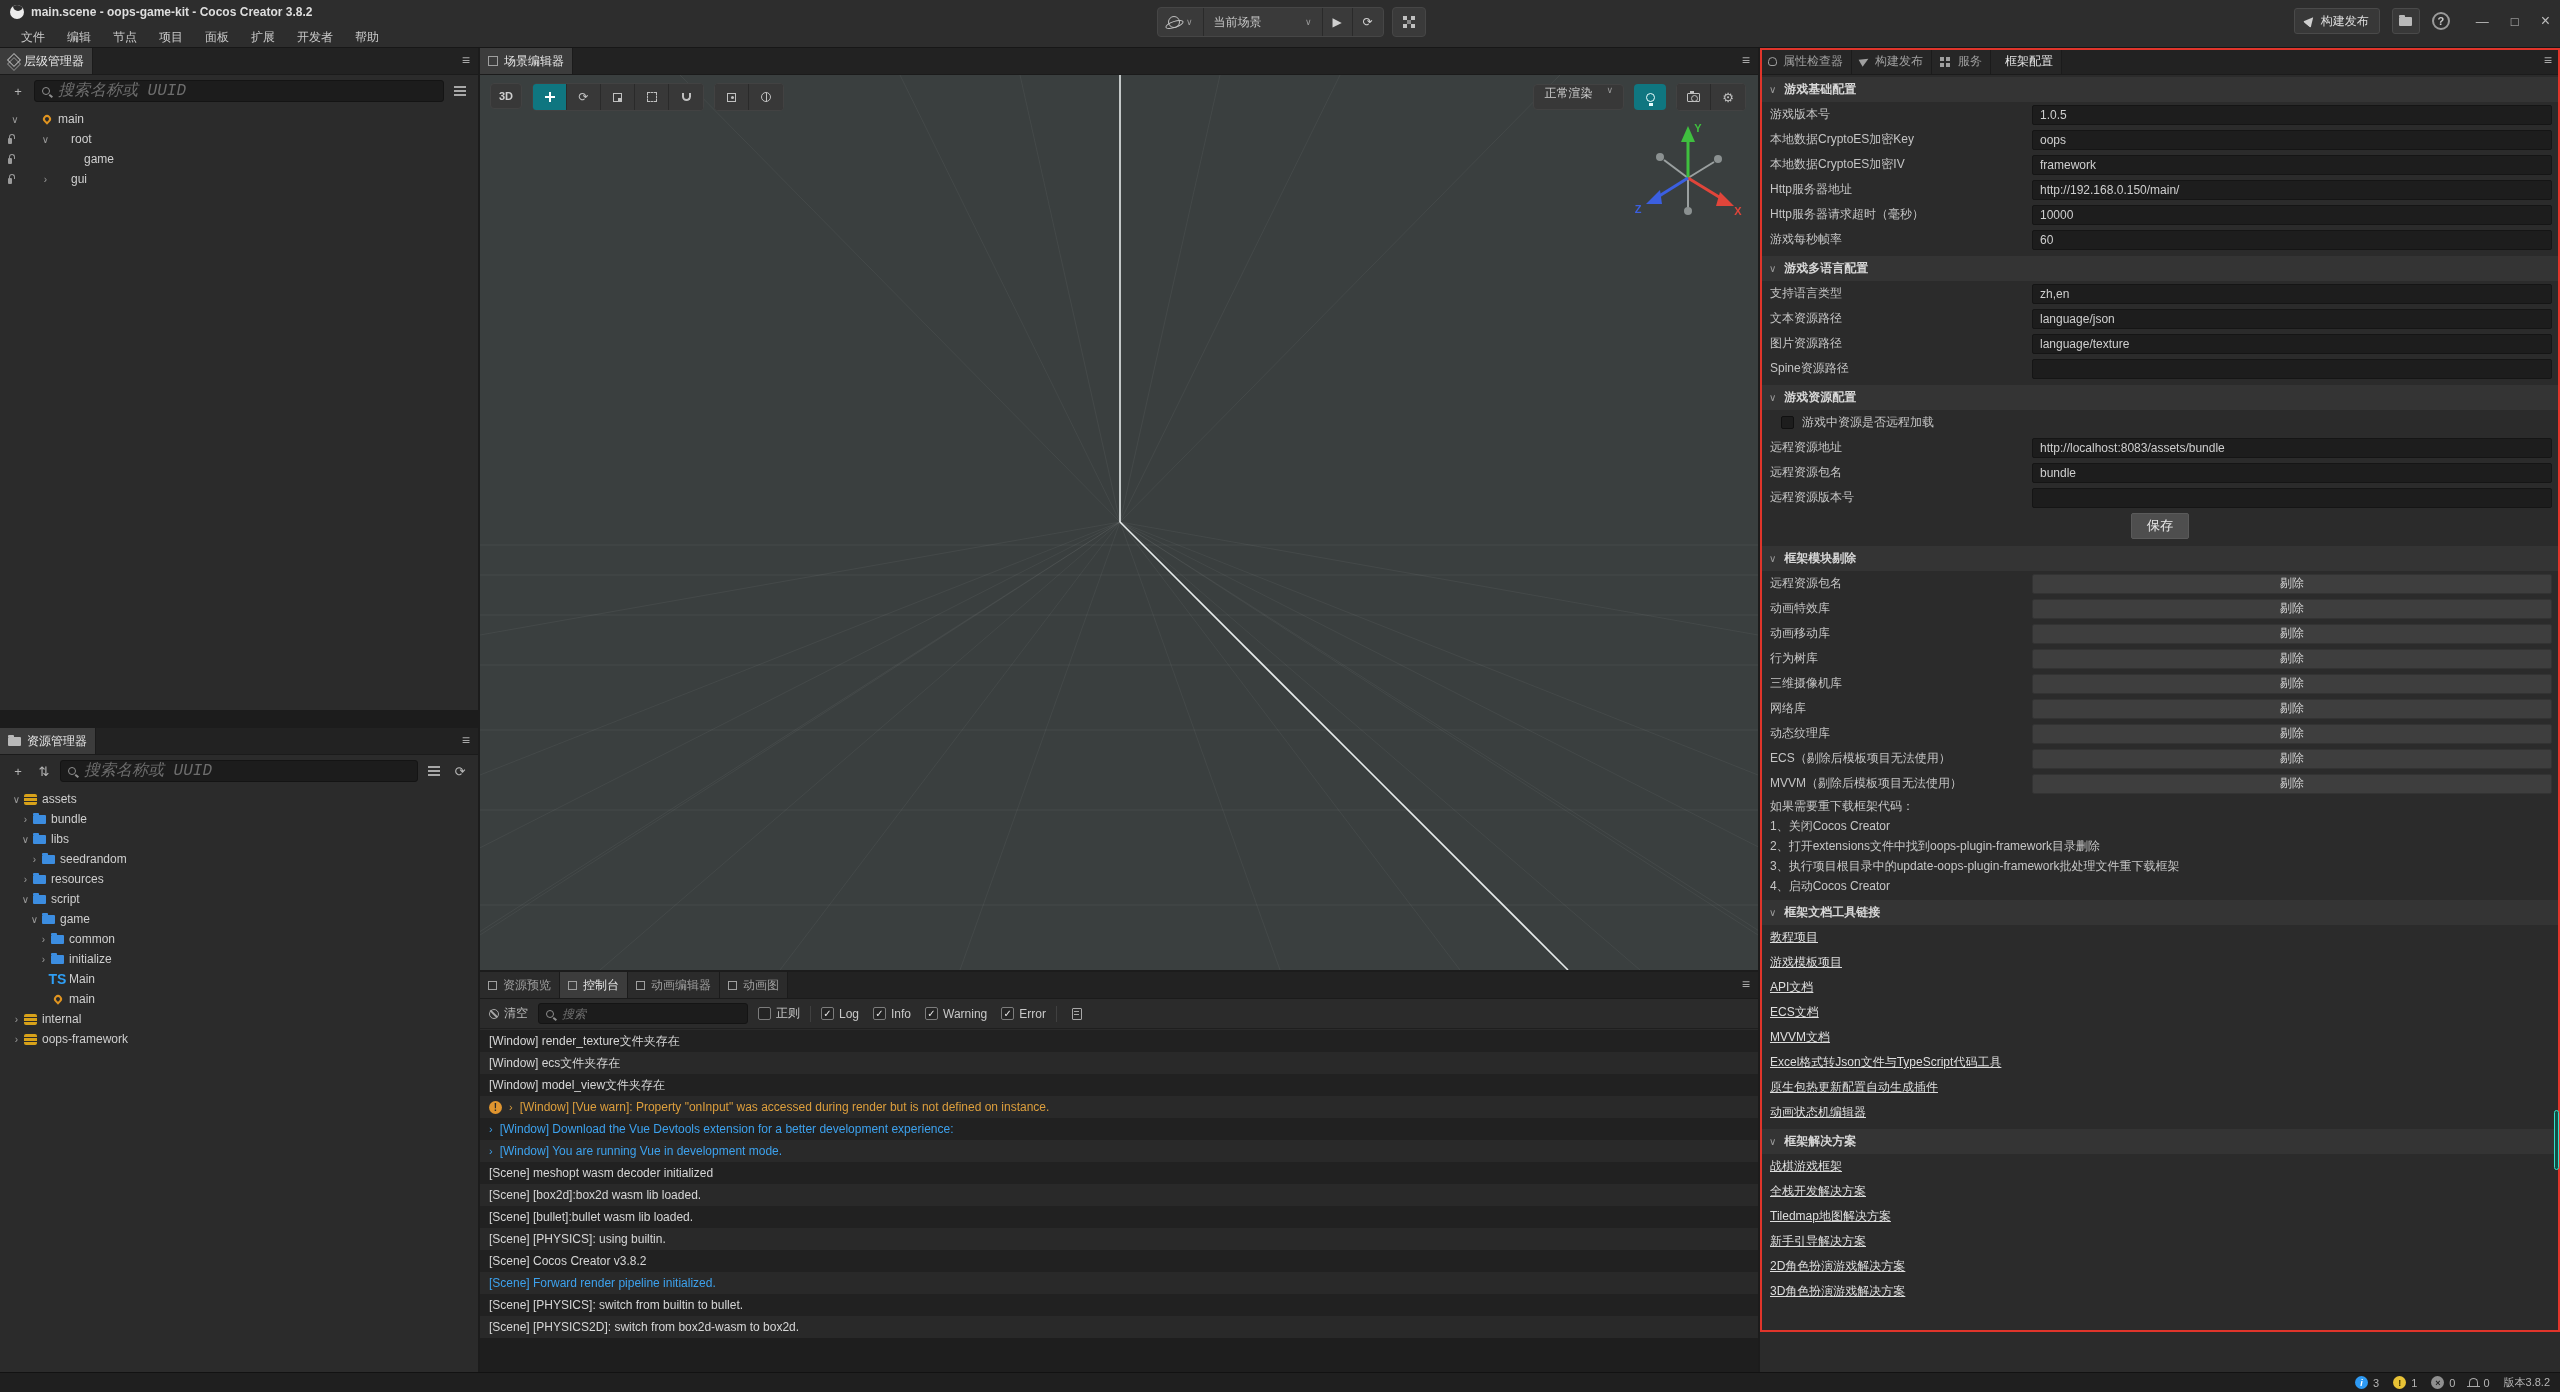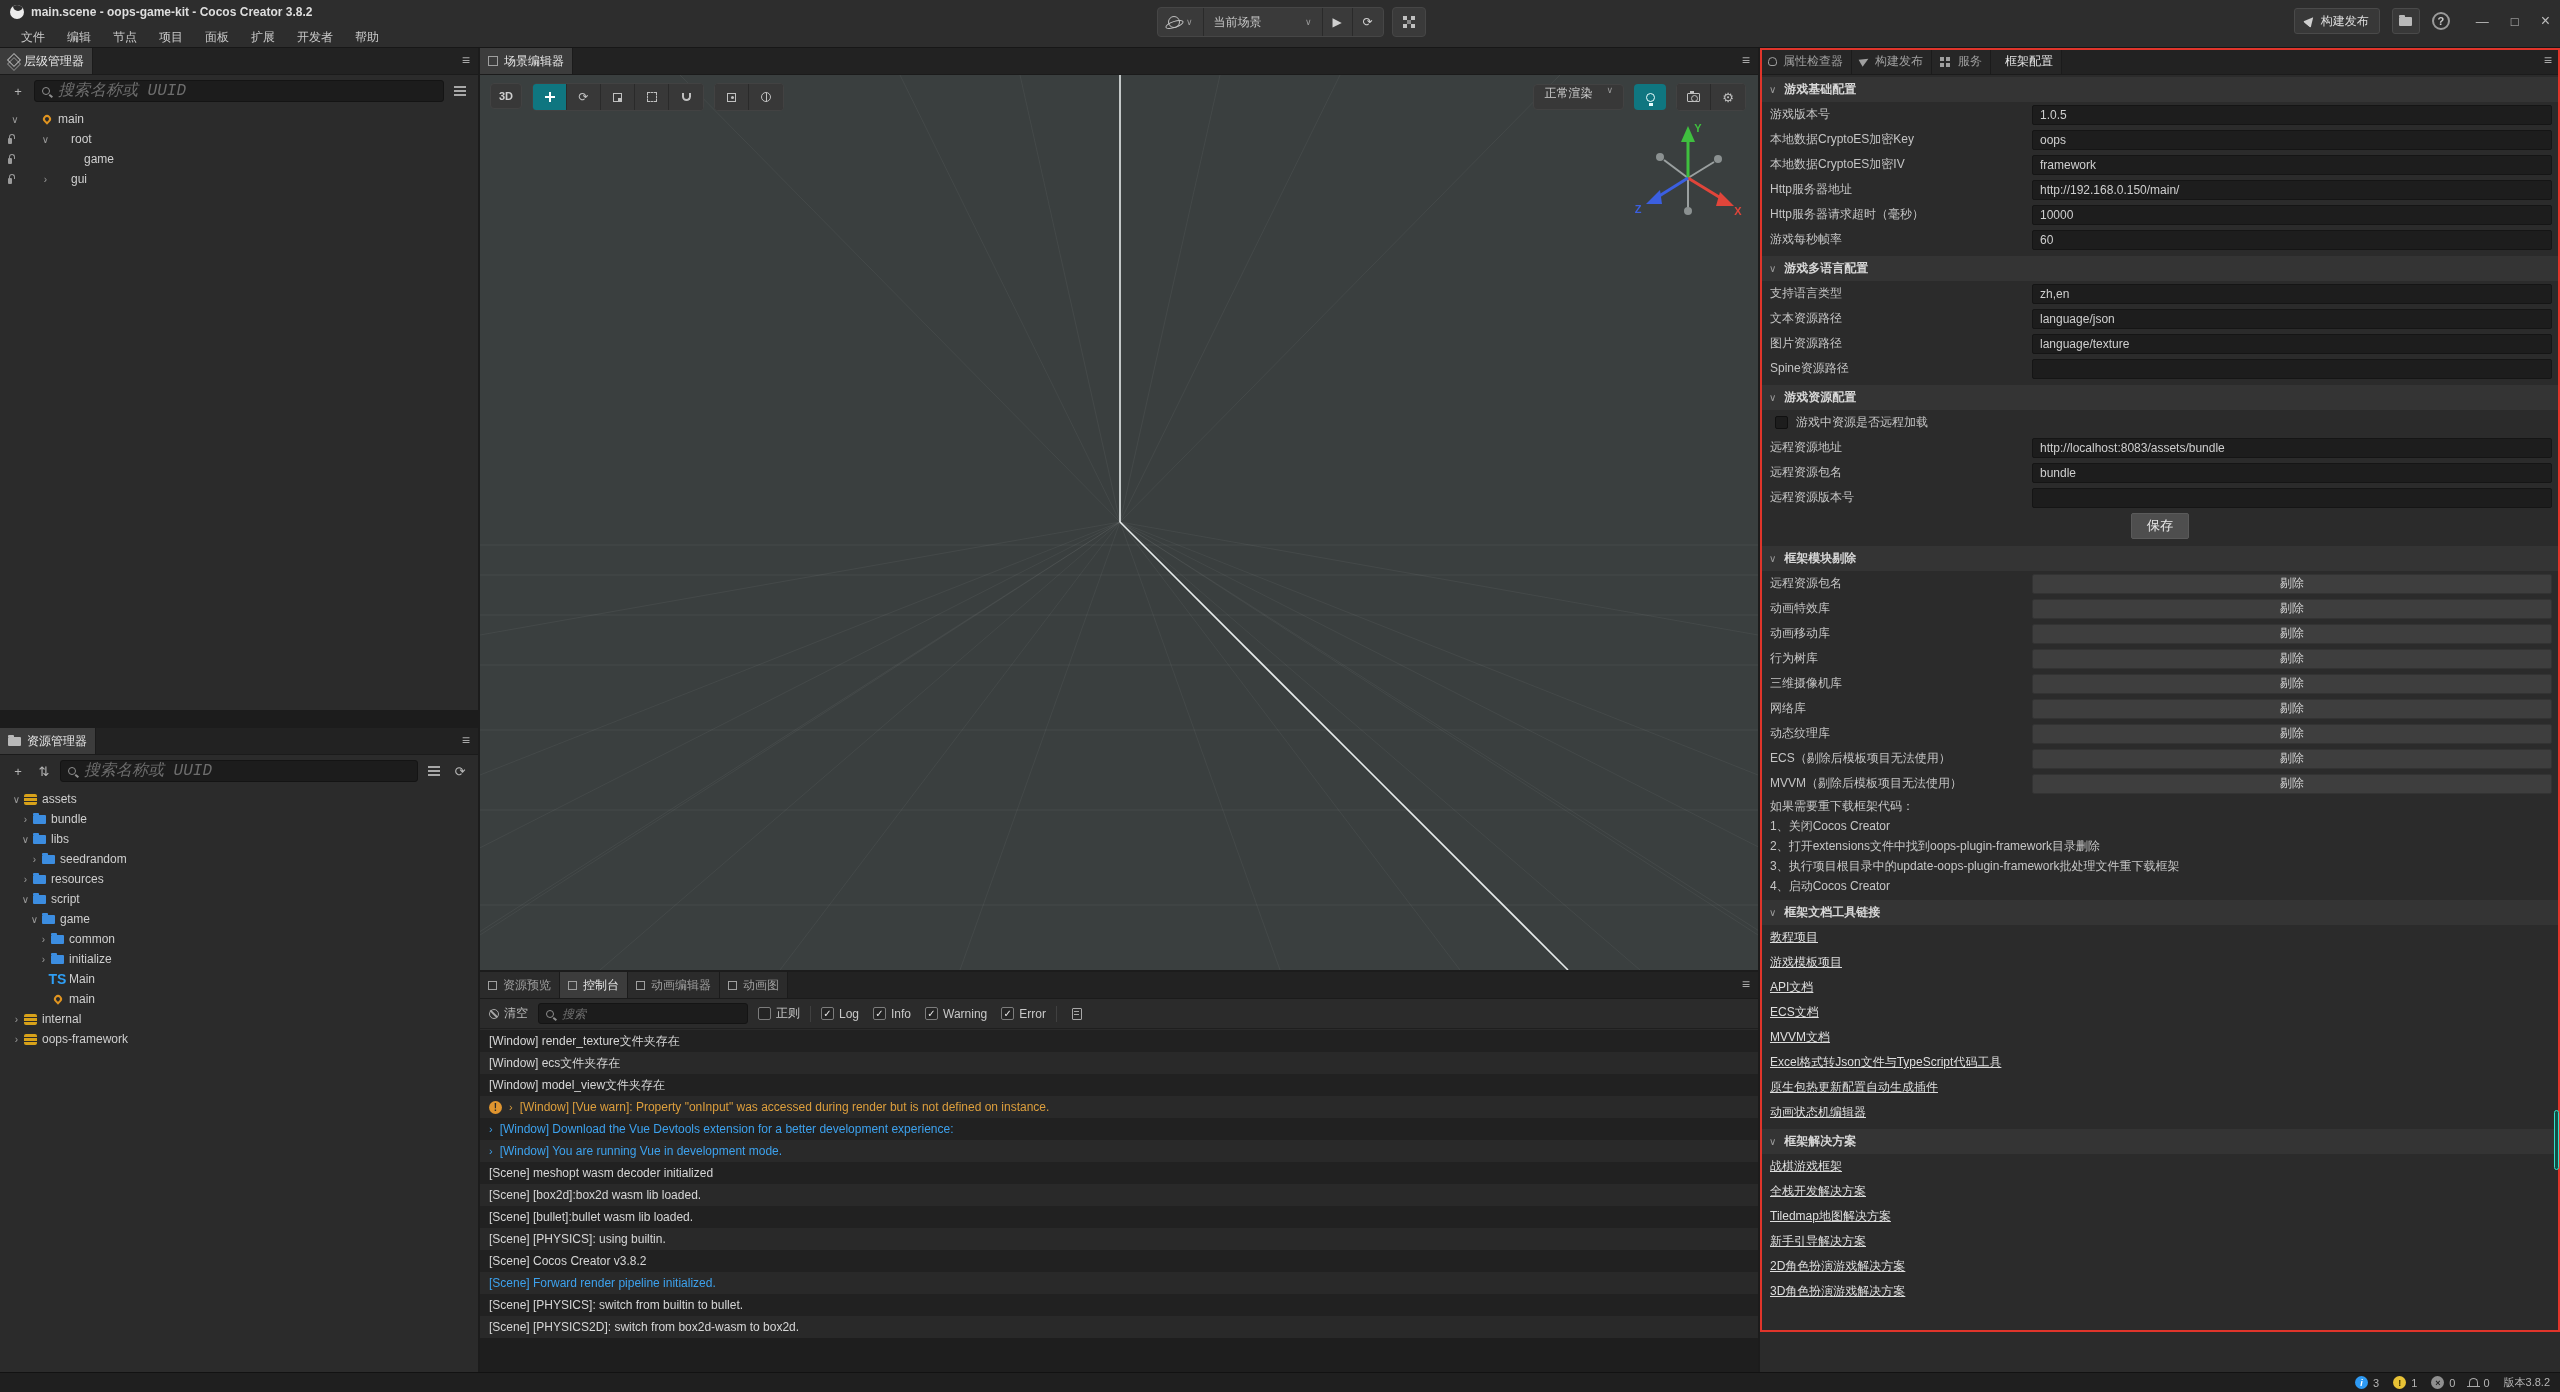--- a/index.html
+++ b/index.html
@@ -129,21 +129,21 @@
   #inspector{background:#2b2b2b;}
   .red-outline{position:absolute;left:0;top:0;width:100%;height:1284px;border:2px solid #e0352b;pointer-events:none;z-index:9;}
   .insp-body{position:absolute;left:0;top:27px;right:0;height:1257px;overflow:hidden;padding-top:2px;}
   .sec-h{height:25px;background:#343434;display:flex;align-items:center;gap:8px;padding:0 9px;color:#d8d8d8;font-weight:bold;margin-top:4px;}
   .sec-h:first-child{margin-top:0;}
   .sec-caret{color:#9a9a9a;font-size:10px;font-weight:normal;}
   .irow{height:25px;display:flex;align-items:center;padding:0 8px 0 10px;}
   .ilabel{width:262px;flex:none;color:#c4c4c4;}
   .ifield{flex:1;height:20px;background:#1d1d1d;border:1px solid #151515;border-radius:2px;display:flex;align-items:center;padding:0 7px;color:#cfcfcf;}
   .del-field{justify-content:center;background:#3e3e3e;border-color:#333;color:#d3d3d3;}
-  .chk-row{height:25px;display:flex;align-items:center;gap:8px;padding:0 15px;color:#c4c4c4;}
+  .chk-row{height:25px;display:flex;align-items:center;gap:8px;padding:0 21px;color:#c4c4c4;}
   .chk-box{width:13px;height:13px;background:#1d1d1d;border:1px solid #101010;border-radius:2px;}
   .save-row{height:32px;display:flex;align-items:center;justify-content:center;}
   .save-btn{background:#4e4e4e;border:1px solid #5a5a5a;border-radius:2px;color:#e8e8e8;padding:3px 15px;}
   .note-line{line-height:20px;padding-left:10px;color:#c6c6c6;}
   .link-row{height:25px;display:flex;align-items:center;padding-left:10px;}
   .ilink{color:#dedede;text-decoration:underline;cursor:pointer;}
   .ti{display:inline-flex;}
   .ti-inspect{width:9px;height:9px;border:1.5px solid #9f9f9f;border-radius:50% 50% 3px 3px;}
   .ti-build{width:0;height:0;border-top:4px solid transparent;border-bottom:4px solid transparent;border-left:9px solid #9f9f9f;transform:rotate(-30deg);}
   .ti-service{width:4px;height:4px;background:#9f9f9f;box-shadow:6px 0 0 #9f9f9f,0 6px 0 #9f9f9f,6px 6px 0 #9f9f9f;margin:-5px 8px 0 0;}

